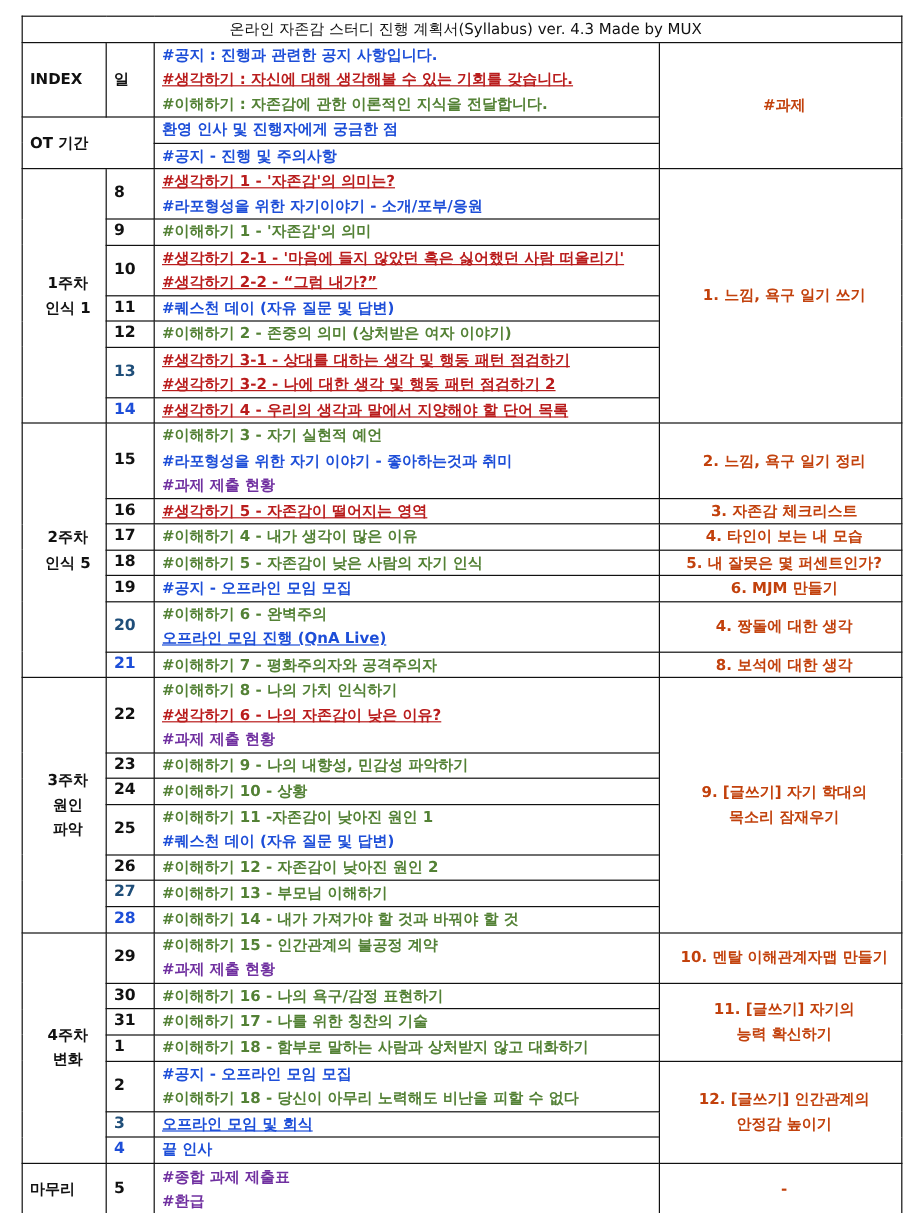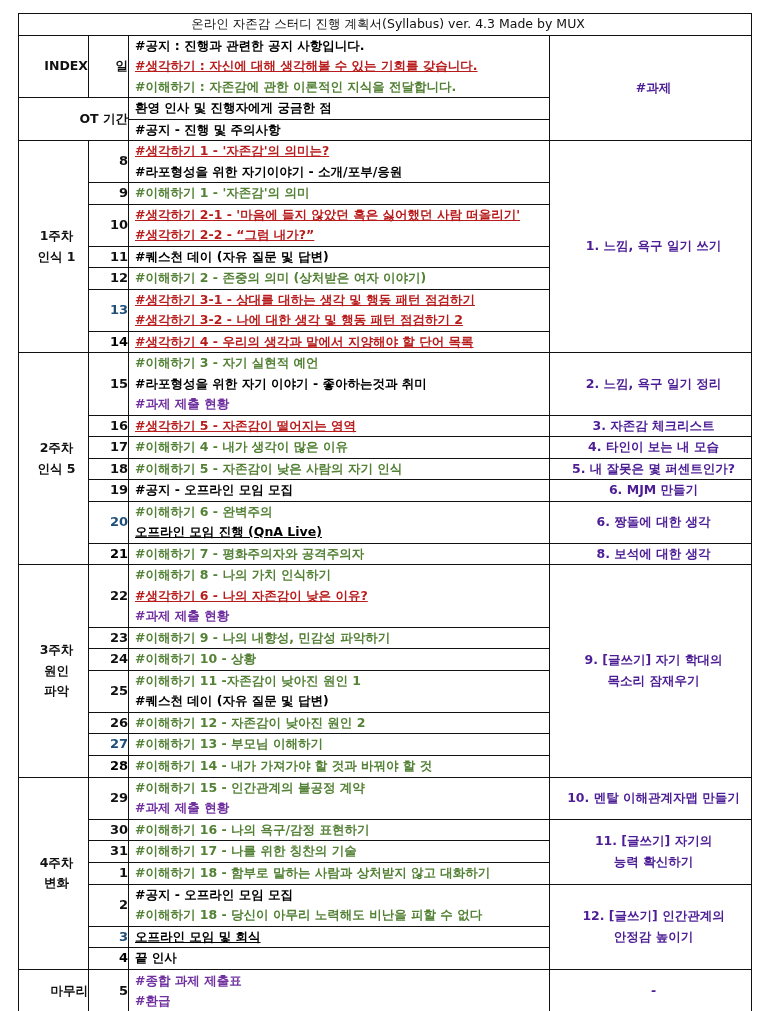--- a/index.html
+++ b/index.html
@@ -8,26 +8,26 @@
   table.syl {
     position: absolute; left: 18px; top: 13px;
     border-collapse: collapse; table-layout: fixed;
     width: 733px;
     font-size: 12.5px; font-weight: bold; color: #111;
   }
   table.syl td {
     border: 1.5px solid #111; padding: 0 0 0 6px; vertical-align: middle;
     line-height: 20.5px; white-space: nowrap; overflow: hidden;
   }
-  td.c { text-align: right; padding: 0; margin-left: 32px; }
+  td.c { text-align: left; padding: 0; margin-left: 32px; }
   td.title { text-align: center; font-weight: normal; color:#111; font-size: 12.5px; padding: 0; }
-  td.task { text-align: center; padding: 0; color: #4c1d95; line-height: 22px; white-space: normal; }
+  td.task { text-align: center; padding: 0; color: #c2410c; line-height: 22px; white-space: normal; }
   td.week { text-align: center; padding: 0; line-height: 20px; white-space: normal; }
   .l { display: block; }
-  .red { color: #000000; }
+  .red { color: #1d4ed8; }
   .blue { color: #b91c1c; text-decoration: underline; }
   .green { color: #538135; }
   .purple { color: #7030a0; }
   .navy { color: #1f4e79; }
   .dark { color: #111; }
   .u { text-decoration: underline; }
   .num { font-size: 13px; }
 </style>
 </head>
 <body>
@@ -139,21 +139,21 @@
     <td class="c num dark">19</td>
     <td class="red">#공지 - 오프라인 모임 모집</td>
     <td class="task">6. MJM 만들기</td>
   </tr>
   <tr style="height:42px">
     <td class="c num navy">20</td>
     <td>
       <span class="l green">#이해하기 6 - 완벽주의</span>
       <span class="l red u">오프라인 모임 진행 (QnA Live)</span>
     </td>
-    <td class="task">6. 짱돌에 대한 생각</td>
+    <td class="task">4. 짱돌에 대한 생각</td>
   </tr>
   <tr style="height:21px">
     <td class="c num red">21</td>
     <td class="green">#이해하기 7 - 평화주의자와 공격주의자</td>
     <td class="task">8. 보석에 대한 생각</td>
   </tr>
 
   <tr style="height:62px">
     <td rowspan="7" class="week">
       <span class="l">3주차</span>

